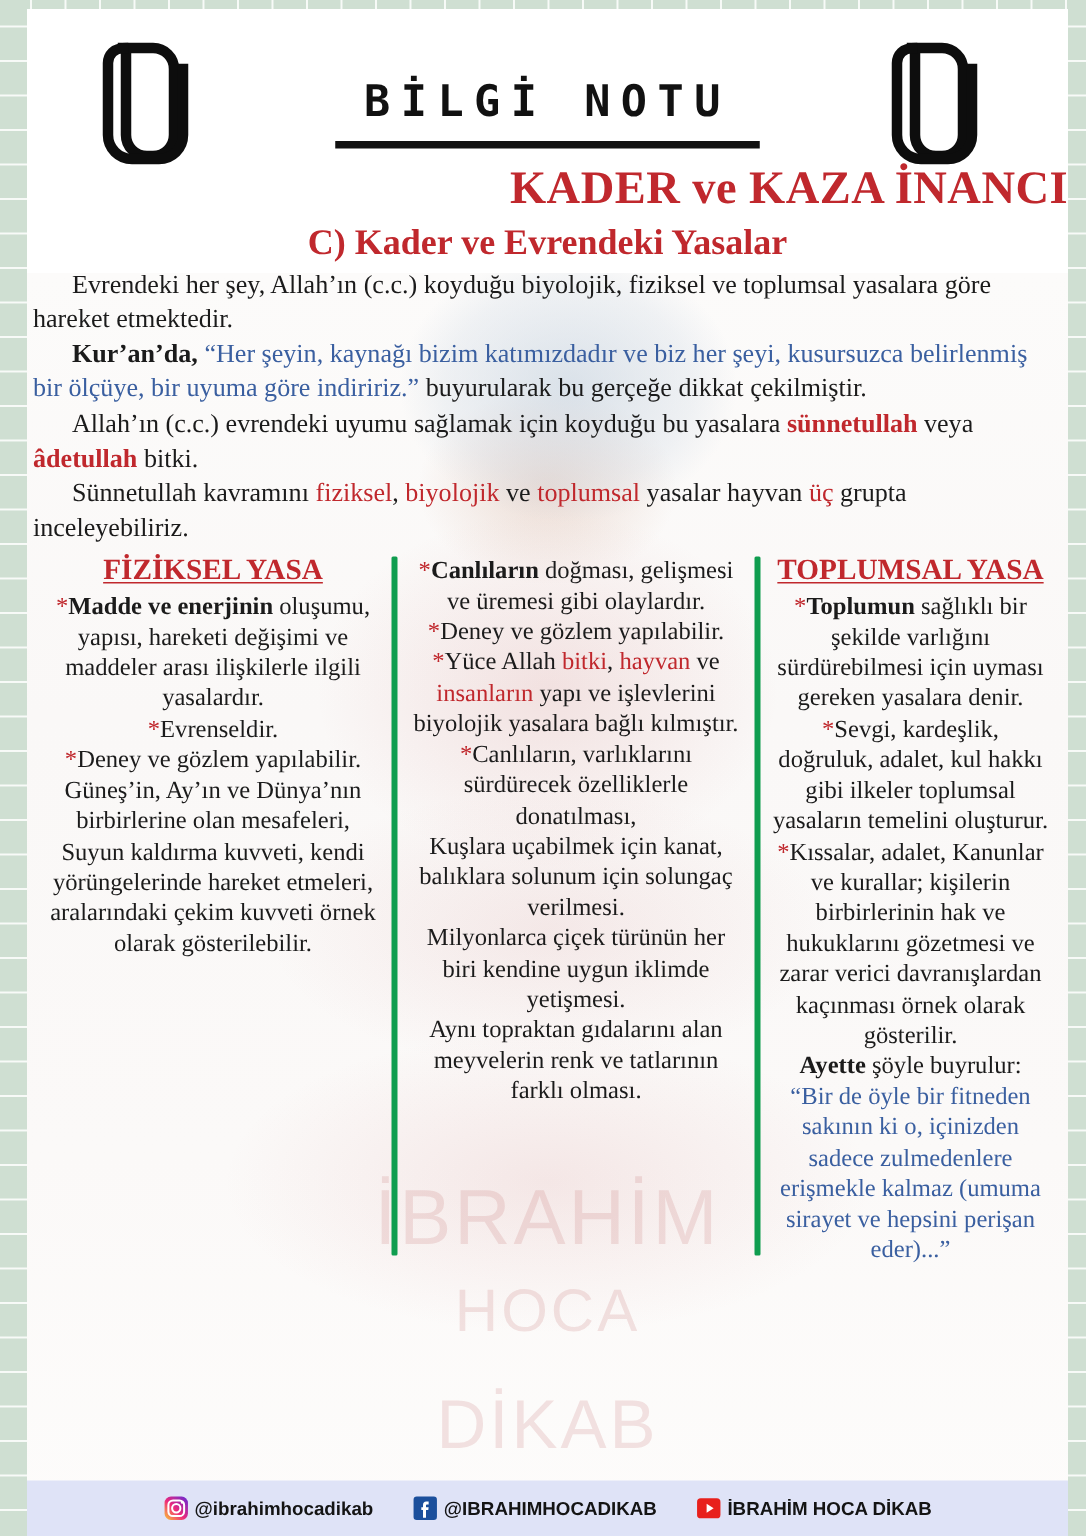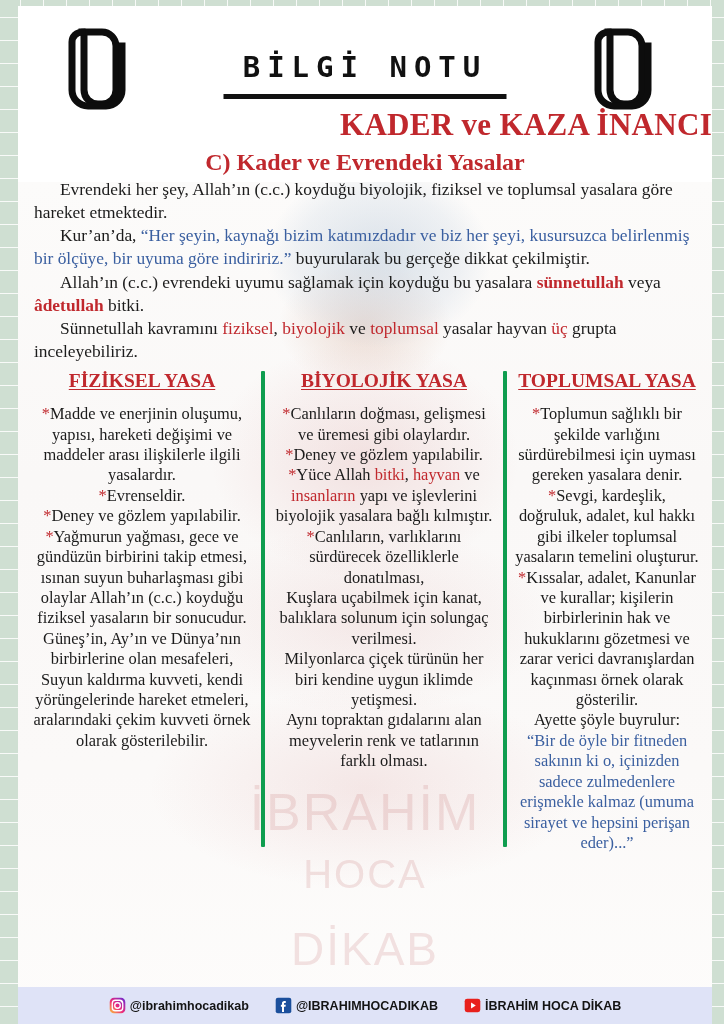--- a/index.html
+++ b/index.html
@@ -124,30 +124,30 @@
     font-family: "Liberation Serif", serif;
     font-weight: bold;
     font-size: 24px;
     color: #c0282d;
   }
 
   
   #intro {
     position: relative;
     z-index: 3;
-    margin: 2px 12px 0 16px;
+    margin: 2px 12px 0 4px;
     font-size: 17.4px;
     line-height: 1.33;
     color: #1b1b1b;
   }
   #intro p {
     margin: 0 0 0 0;
     text-indent: 26px;
   }
-  .bold { font-weight: normal; }
+  .bold { font-weight: bold; }
   .red  { color: #c0282d; }
   .redbold { color: #c0282d; font-weight: bold; }
   .blue { color: #3a5fa0; }
 
   
   #columns {
     position: relative;
     z-index: 3;
     display: flex;
     margin-top: 7px;
@@ -162,21 +162,21 @@
   .col.first  { flex: 0 0 222px; }
   .col.second { flex: 0 0 222px; }
   .col.third  { flex: 1 1 auto; }
   .col-head {
     font-family: "Liberation Serif", serif;
     font-weight: bold;
     font-size: 19.5px;
     color: #c0282d;
     text-decoration: underline;
     text-underline-offset: 2px;
-    margin-bottom: 12px;
+    margin-bottom: 2px;
     white-space: nowrap;
   }
   .col-body {
     font-size: 16.4px;
     line-height: 1.245;
     color: #1b1b1b;
   }
   .col-body p { margin: 0; }
   .divider {
     flex: 0 0 4px;
@@ -259,29 +259,27 @@
   </div>
 
   <div id="columns">
 
     <div class="col first">
       <div class="col-head">FİZİKSEL YASA</div>
       <div class="col-body">
           <p><span class="red">*</span><span class="bold">Madde ve enerjinin</span><span> oluşumu, yapısı, hareketi değişimi ve maddeler arası ilişkilerle ilgili yasalardır.</span></p>
           <p><span class="red">*</span><span>Evrenseldir.</span></p>
           <p><span class="red">*</span><span>Deney ve gözlem yapılabilir.</span></p>
-          <p><span class="red">*</span><span>Yağmurun yağması, gece ve gündüzün birbirini takip etmesi, ısınan suyun buharlaşması gibi olaylar Allah’ın (c.c.) koyduğu fiziksel yasaların bir sonucudur.</span></p>
           <p><span>Güneş’in, Ay’ın ve Dünya’nın birbirlerine olan mesafeleri, Suyun kaldırma kuvveti, kendi yörüngelerinde hareket etmeleri, aralarındaki çekim kuvveti örnek olarak gösterilebilir.</span></p>
         </div>
     </div>
 
     <div class="divider"></div>
 
     <div class="col second">
-      <div class="col-head">BİYOLOJİK YASA</div>
       <div class="col-body">
           <p><span class="red">*</span><span class="bold">Canlıların</span><span> doğması, gelişmesi ve üremesi gibi olaylardır.</span></p>
           <p><span class="red">*</span><span>Deney ve gözlem yapılabilir.</span></p>
           <p><span class="red">*</span><span>Yüce Allah </span><span class="red">bitki</span><span>, </span><span class="red">hayvan</span><span> ve </span><span class="red">insanların</span><span> yapı ve işlevlerini biyolojik yasalara bağlı kılmıştır.</span></p>
           <p><span class="red">*</span><span>Canlıların, varlıklarını sürdürecek özelliklerle donatılması,</span></p>
           <p><span>Kuşlara uçabilmek için kanat, balıklara solunum için solungaç verilmesi.</span></p>
           <p><span>Milyonlarca çiçek türünün her biri kendine uygun iklimde yetişmesi.</span></p>
           <p><span>Aynı topraktan gıdalarını alan meyvelerin renk ve tatlarının farklı olması.</span></p>
         </div>
     </div>

